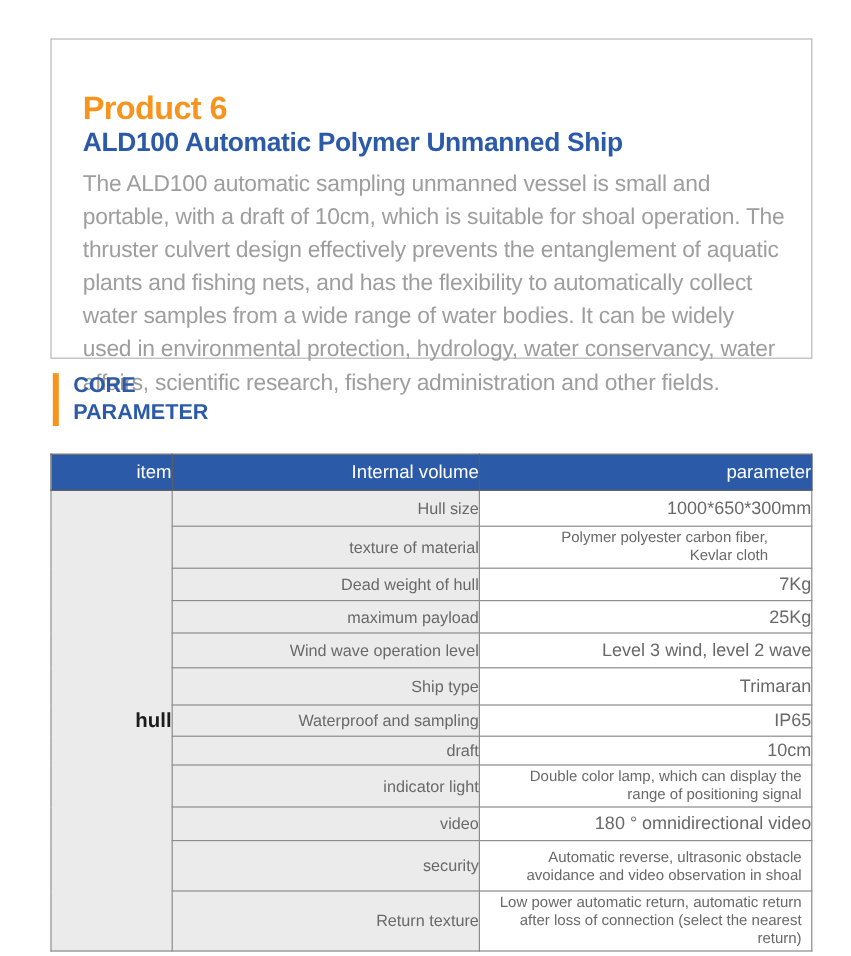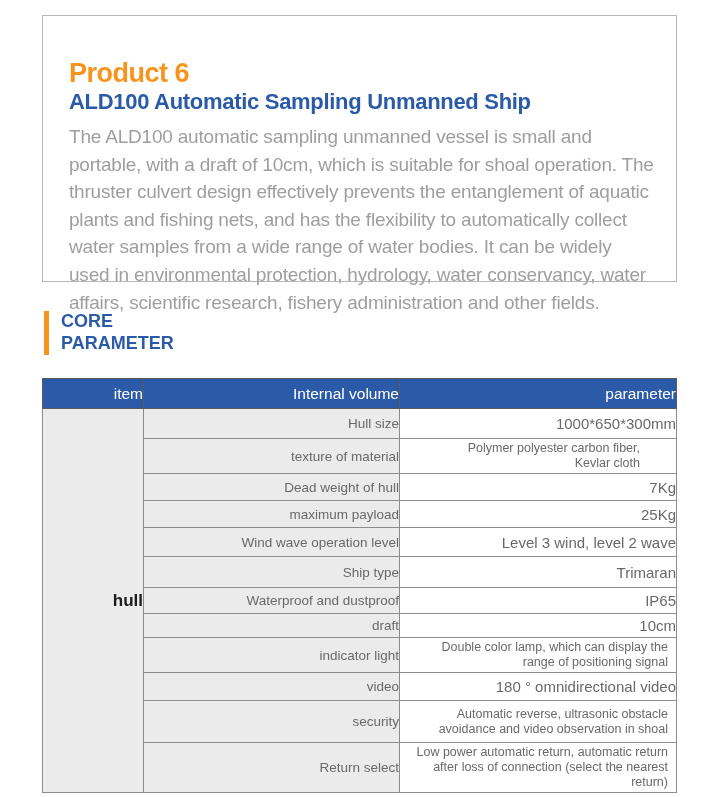--- a/index.html
+++ b/index.html
@@ -14,21 +14,21 @@
   *{box-sizing:border-box;margin:0;padding:0;}
   html,body{background:#fff;}
   body{
     font-family:"Liberation Sans","DejaVu Sans",sans-serif;
     width:709px;height:797px;position:relative;overflow:hidden;
   }
   .page{width:709px;height:797px;position:relative;}
 
   
   .product-card{
-    position:absolute;left:42px;top:15px;width:635px;height:267px;
+    position:absolute;left:42px;top:32px;width:635px;height:267px;
     border:1px solid var(--card-border);
     padding:44px 24px 0 26px;background:#fff;
   }
   .product-number{
     color:var(--accent-orange);
     font-size:27px;font-weight:bold;line-height:1.0;letter-spacing:-0.5px;
   }
   .product-title{
     color:var(--brand-blue);
     font-size:22px;font-weight:bold;line-height:1.15;letter-spacing:-0.3px;
@@ -89,21 +89,21 @@
   }
   td.value.narrow{padding:2px 36px;}
 </style>
 </head>
 <body>
 
 <div class="page">
 
   <section class="product-card">
     <h2 class="product-number">Product 6</h2>
-    <h1 class="product-title">ALD100 Automatic Sampling Unmanned Ship</h1>
+    <h1 class="product-title">ALD100 Automatic Polymer Unmanned Ship</h1>
     <p class="product-description">The ALD100 automatic sampling unmanned vessel is small and portable, with a draft of 10cm, which is suitable for shoal operation.  The thruster culvert design effectively prevents the entanglement of aquatic plants and fishing nets, and has the flexibility to automatically collect water samples from a wide range of water bodies.  It can be widely used in environmental protection, hydrology, water conservancy, water affairs, scientific research, fishery administration and other fields.</p>
   </section>
 
   <div class="section-heading">
     <span class="accent-bar"></span>
     <div class="heading-text">
       <div>CORE</div>
       <div>PARAMETER</div>
     </div>
   </div>
@@ -136,39 +136,39 @@
       </tr>
       <tr style="height:29px">
         <td class="label">Wind wave operation level</td>
         <td class="value">Level 3 wind, level 2 wave</td>
       </tr>
       <tr style="height:31px">
         <td class="label">Ship type</td>
         <td class="value">Trimaran</td>
       </tr>
       <tr style="height:26px">
-        <td class="label">Waterproof and dustproof</td>
+        <td class="label">Waterproof and sampling</td>
         <td class="value">IP65</td>
       </tr>
       <tr style="height:24px">
         <td class="label">draft</td>
         <td class="value">10cm</td>
       </tr>
       <tr style="height:34px">
         <td class="label">indicator light</td>
         <td class="value wrap">Double color lamp, which can display the range of positioning signal</td>
       </tr>
       <tr style="height:28px">
         <td class="label">video</td>
         <td class="value">180 ° omnidirectional video</td>
       </tr>
       <tr style="height:42px">
         <td class="label">security</td>
         <td class="value wrap">Automatic reverse, ultrasonic obstacle avoidance and video observation in shoal</td>
       </tr>
       <tr style="height:46px">
-        <td class="label">Return select</td>
+        <td class="label">Return texture</td>
         <td class="value wrap">Low power automatic return, automatic return after loss of connection (select the nearest return)</td>
       </tr>
     </tbody>
   </table>
 
 </div>
 
 </body></html>

